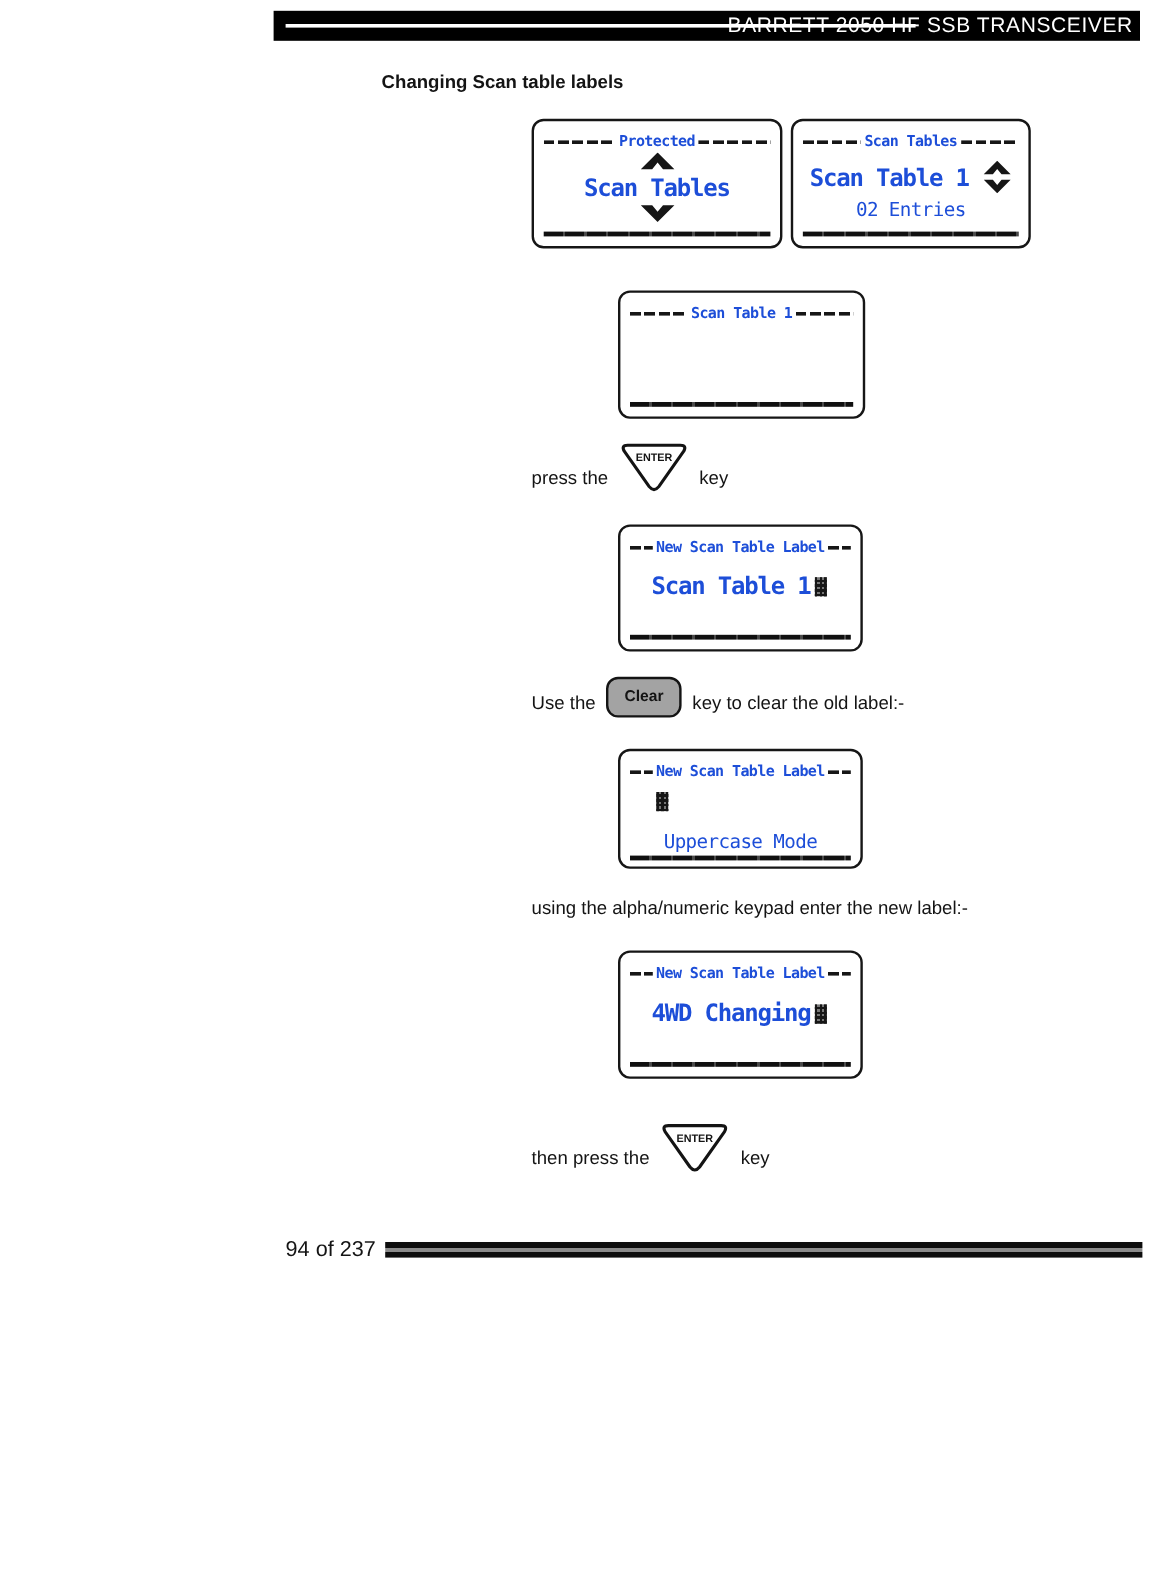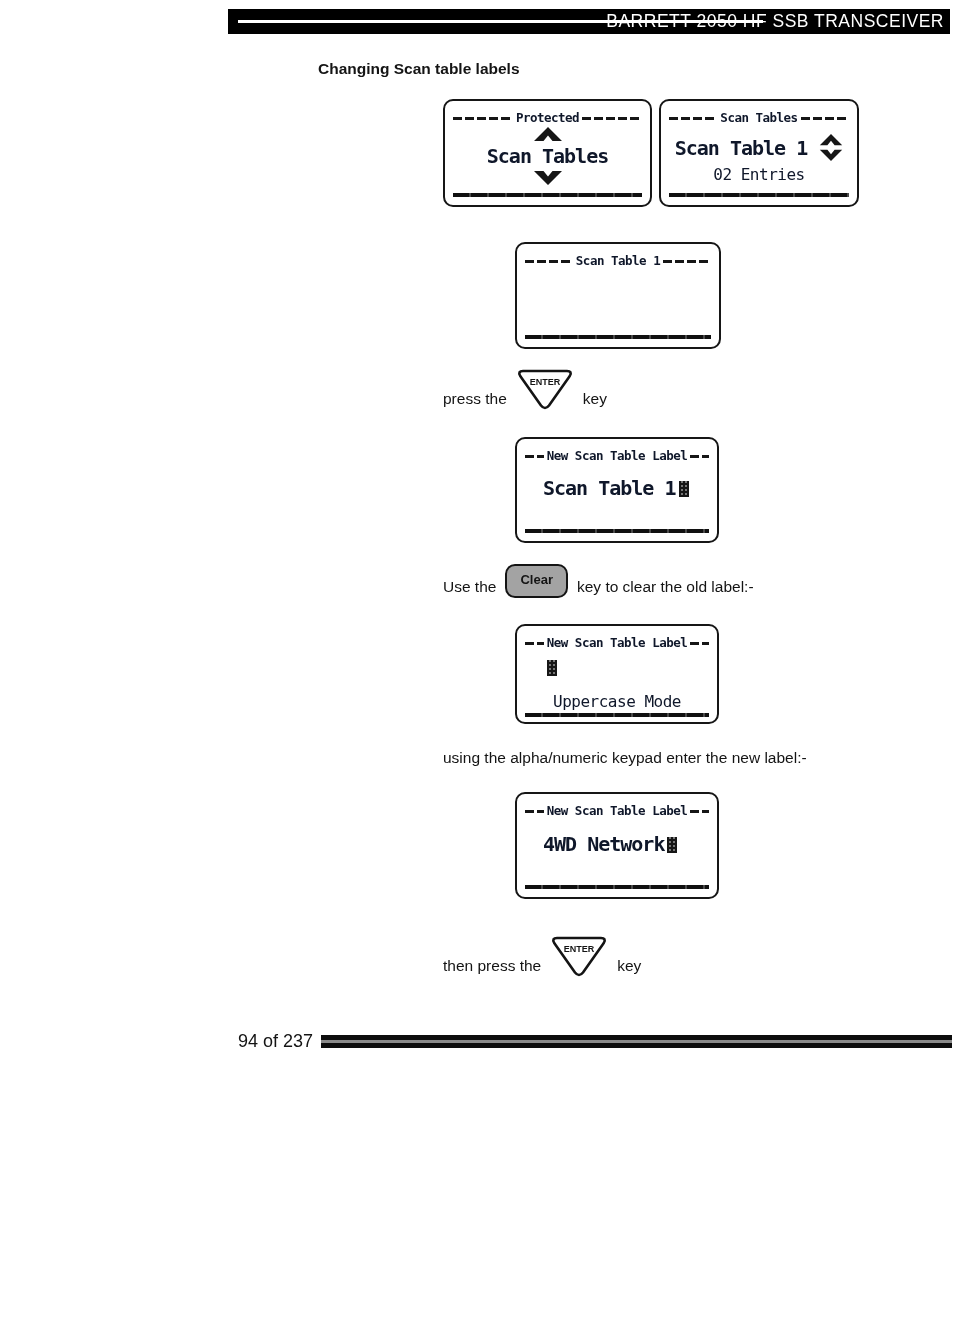--- a/index.html
+++ b/index.html
@@ -23,21 +23,21 @@
     background:linear-gradient(to bottom, #0d0d0d 0 5px, #8a8a8a 5px 8px, #0d0d0d 8px 13px);
   }
   
   .section-heading { position:absolute; left:318px; top:60px; font-size:15.5px; font-weight:bold; }
   .instr { position:absolute; display:flex; align-items:flex-end; gap:9px; font-size:15.5px; white-space:nowrap; }
   .instr span.t { padding-bottom:2px; }
   
   .lcd {
     position:absolute; box-sizing:border-box; background:#fff;
     border:2.5px solid #161616; border-radius:10px;
-    font-family:"DejaVu Sans Mono", monospace; color:#0f172a;
+    font-family:"DejaVu Sans Mono", monospace; color:#1d4ed8;
   }
   .lcd-top {
     position:absolute; left:8px; right:8px; top:9px;
     display:flex; align-items:center; gap:3px;
     font-weight:bold; font-size:12.5px; letter-spacing:-0.5px; white-space:nowrap;
   }
   .dash { flex:1 1 auto; height:3px; margin-top:1px;
     background:repeating-linear-gradient(90deg,#161616 0 9px,rgba(0,0,0,0) 9px 12px); }
   .lcd-bottom {
     position:absolute; left:8px; right:8px; bottom:8px; height:4px;
@@ -177,21 +177,21 @@
     <span class="t">using the alpha/numeric keypad enter the new label:-</span>
   </div>
 
   <div class="lcd" style="left:515px; top:792px; width:204px; height:107px;">
     <div class="lcd-top">
       <span class="dash"></span>
       <span>New Scan Table Label</span>
       <span class="dash"></span>
     </div>
     <div style="position:absolute; left:26px; top:38px;">
-      <span class="lcd-main">4WD Network</span><span class="cursor"></span>
+      <span class="lcd-main">4WD Changing</span><span class="cursor"></span>
     </div>
     <div class="lcd-bottom"></div>
   </div>
 
   <div class="instr" style="left:443px; top:935px; height:42px;">
     <span class="t">then press the</span>
     <svg class="enter-key" width="58" height="42" viewBox="0 0 58 42">
       <path d="M7 3 H51 Q56.5 3 53.8 8 L33 37.5 Q29 42.5 25 37.5 L4.2 8 Q1.5 3 7 3 Z"></path>
       <text x="29" y="16.5" text-anchor="middle">ENTER</text>
     </svg>

